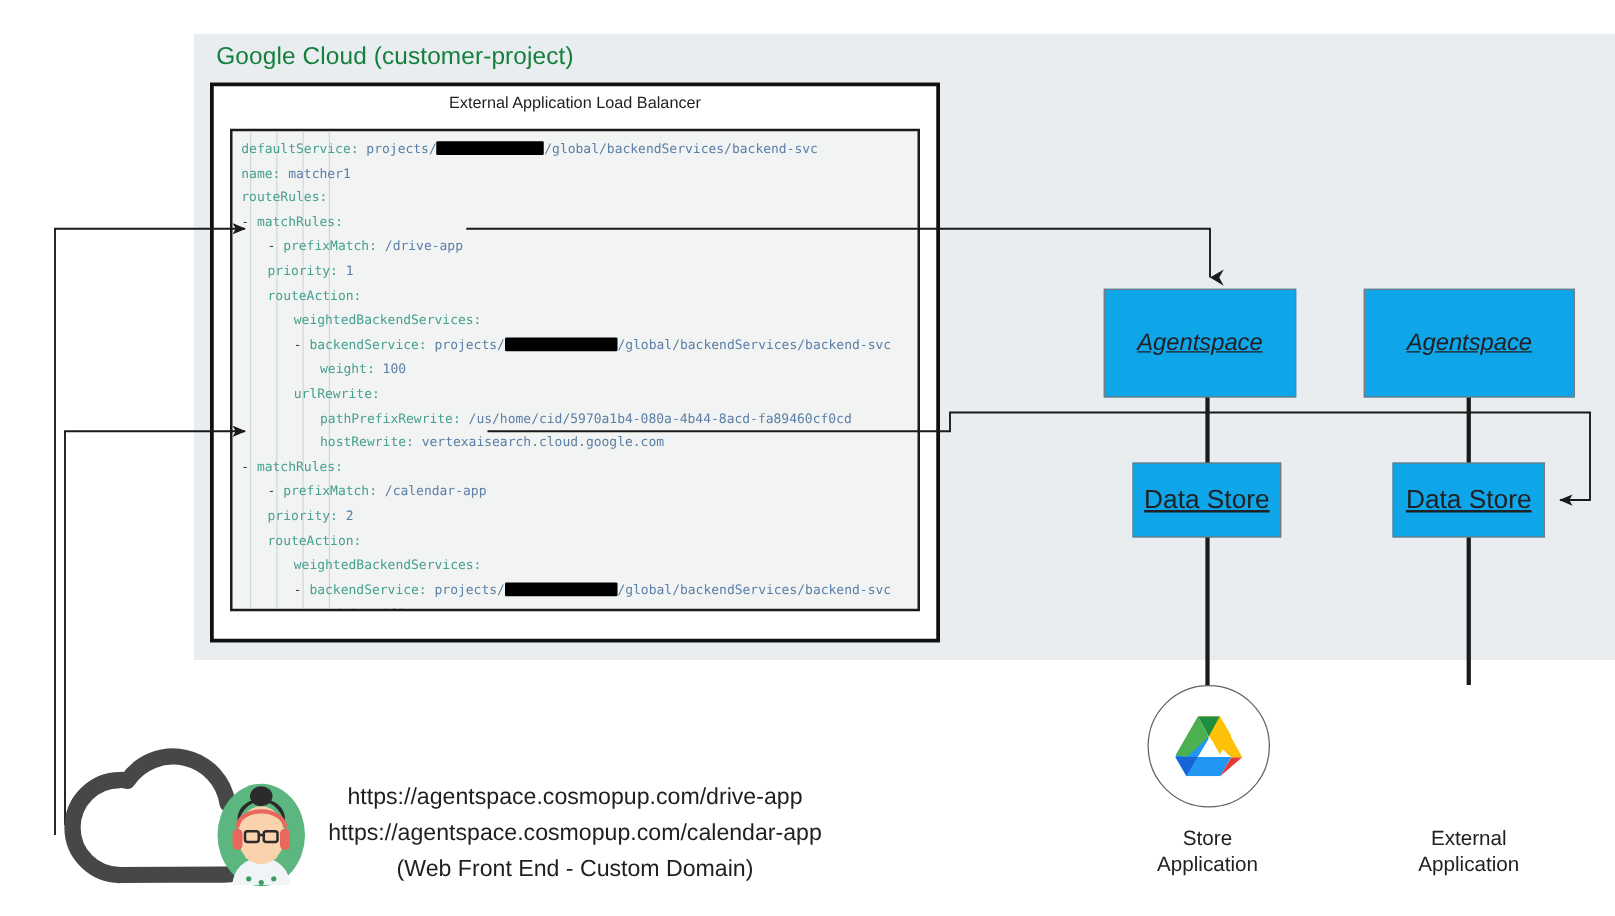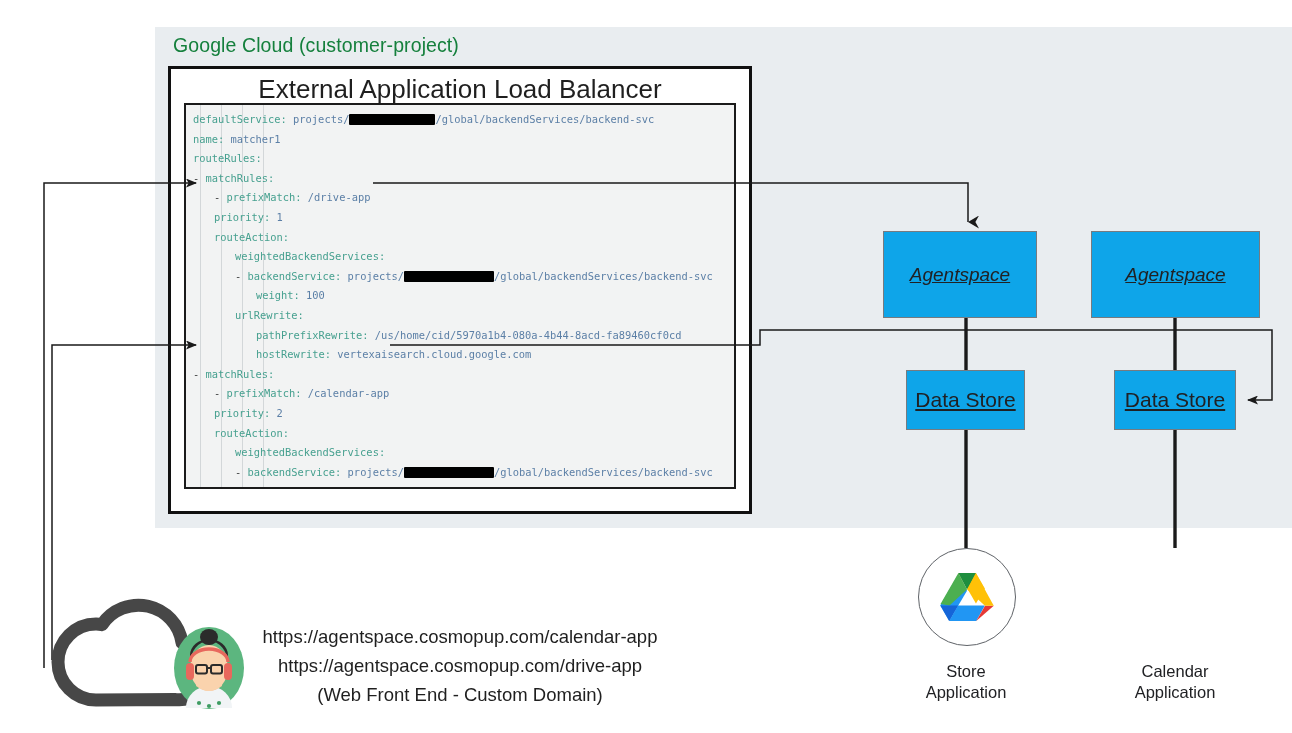--- a/index.html
+++ b/index.html
@@ -21,21 +21,21 @@
     white-space:nowrap;
   }
 
   
   .lb-box{
     position:absolute;left:168px;top:66px;width:584px;height:448px;
     background:#ffffff;border:3.2px solid #101010;box-sizing:border-box;
   }
   .lb-title{
     position:absolute;left:168px;top:74px;width:584px;
-    text-align:center;font-size:26px;color:#1f1f1f;
+    text-align:center;font-size:13px;color:#1f1f1f;
   }
 
   
   .code-box{
     position:absolute;left:184px;top:103px;width:552px;height:386px;
     background:#f2f3f3;border:2.2px solid #1b1b1b;box-sizing:border-box;
     overflow:hidden;
   }
   .code-inner{
     position:absolute;left:0;top:5px;width:100%;
@@ -151,21 +151,21 @@
       <path d="M58.5 78 L72.8 53.2 L87 53.2 Z" fill="#e53935"></path>
       <path d="M72.7 53.2 L87 53.2 L58.2 1 L43.8 26.8 Z" fill="#ffc107"></path>
     </svg>
   </div>
   <div class="app-label" style="left:881px;top:661px;">
     <div>Store</div>
     <div>Application</div>
   </div>
 
   <div class="app-label" style="left:1090px;top:661px;">
-    <div>Calendar</div>
+    <div>External</div>
     <div>Application</div>
   </div>
 
   <svg class="layer">
     <path d="M96,700 a38,38 0 0 1 0,-76 a30,30 0 0 1 6,0.6
              a44,44 0 0 1 80,18 a26,26 0 0 1 -6,57 Z" fill="none" stroke="#474747" stroke-width="13" stroke-linejoin="round"></path>
     <g>
       <ellipse cx="209" cy="668" rx="35" ry="41" fill="#5cb67f"></ellipse>
       <path d="M186,708 a23,22 0 0 1 46,0 Z" fill="#f1f4f6"></path>
       <circle cx="199" cy="703" r="2.1" fill="#3f9c63"></circle>
@@ -178,18 +178,18 @@
       <rect x="186" y="663" width="8" height="17" rx="4" fill="#e8685d"></rect>
       <rect x="224" y="663" width="8" height="17" rx="4" fill="#e8685d"></rect>
       <path d="M190,662 a19,13 0 0 1 38,0" fill="none" stroke="#e8685d" stroke-width="3.4"></path>
       <rect x="196" y="665" width="11" height="8.5" rx="2" fill="none" stroke="#2b2b2b" stroke-width="2"></rect>
       <rect x="211" y="665" width="11" height="8.5" rx="2" fill="none" stroke="#2b2b2b" stroke-width="2"></rect>
       <line x1="207" y1="668" x2="211" y2="668" stroke="#2b2b2b" stroke-width="2"></line>
     </g>
   </svg>
 
   <div class="urls">
+    <div>https://agentspace.cosmopup.com/drive-app</div>
     <div>https://agentspace.cosmopup.com/calendar-app</div>
-    <div>https://agentspace.cosmopup.com/drive-app</div>
     <div>(Web Front End - Custom Domain)</div>
   </div>
 
 </div>
 
 </body></html>

